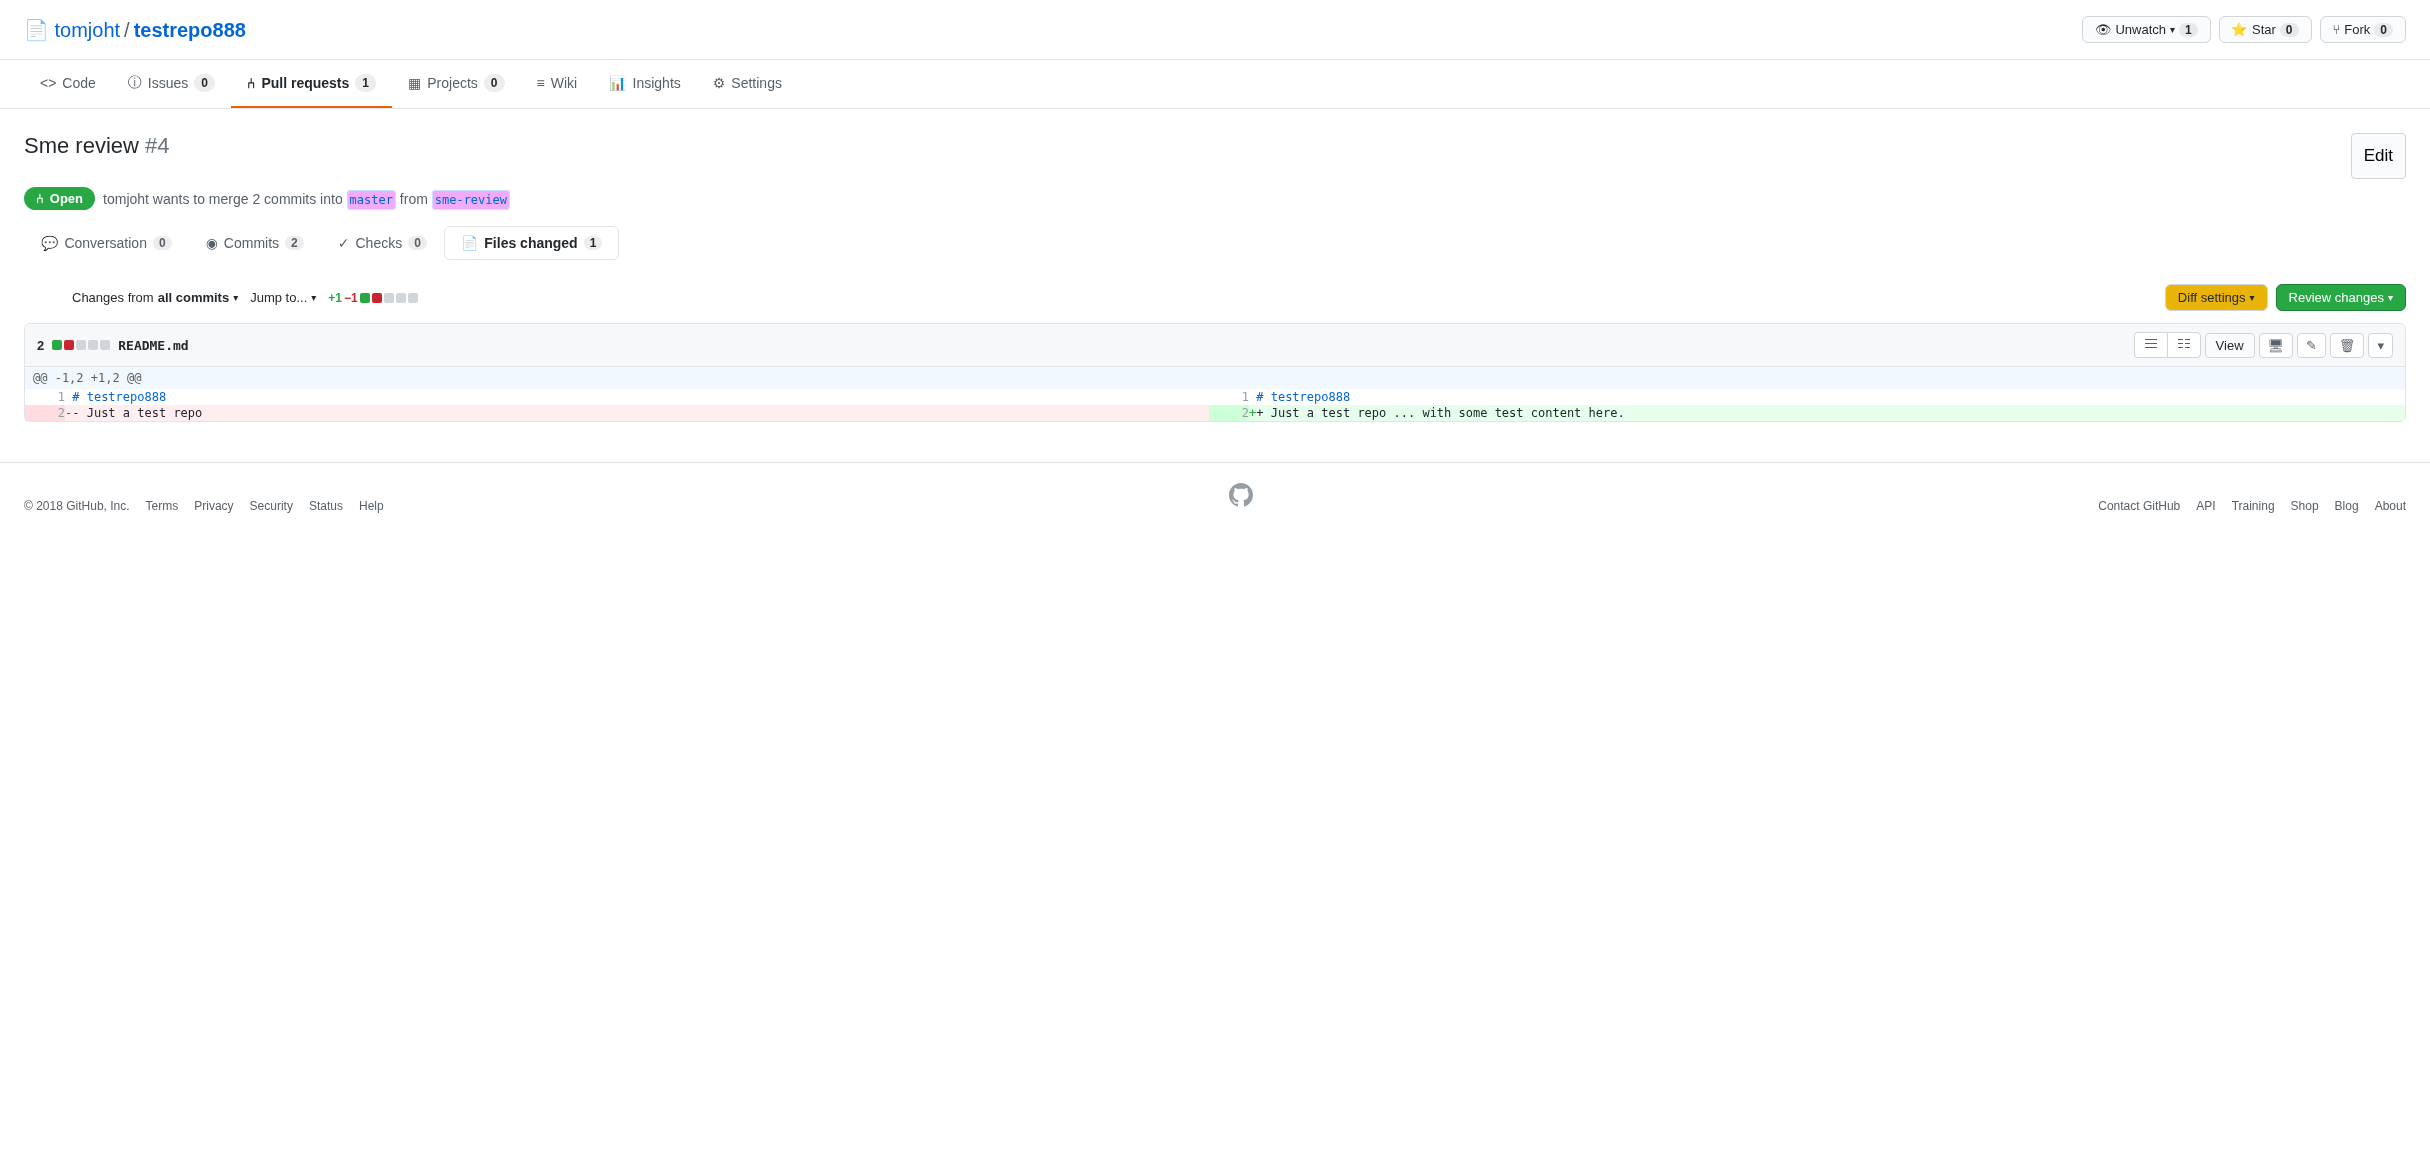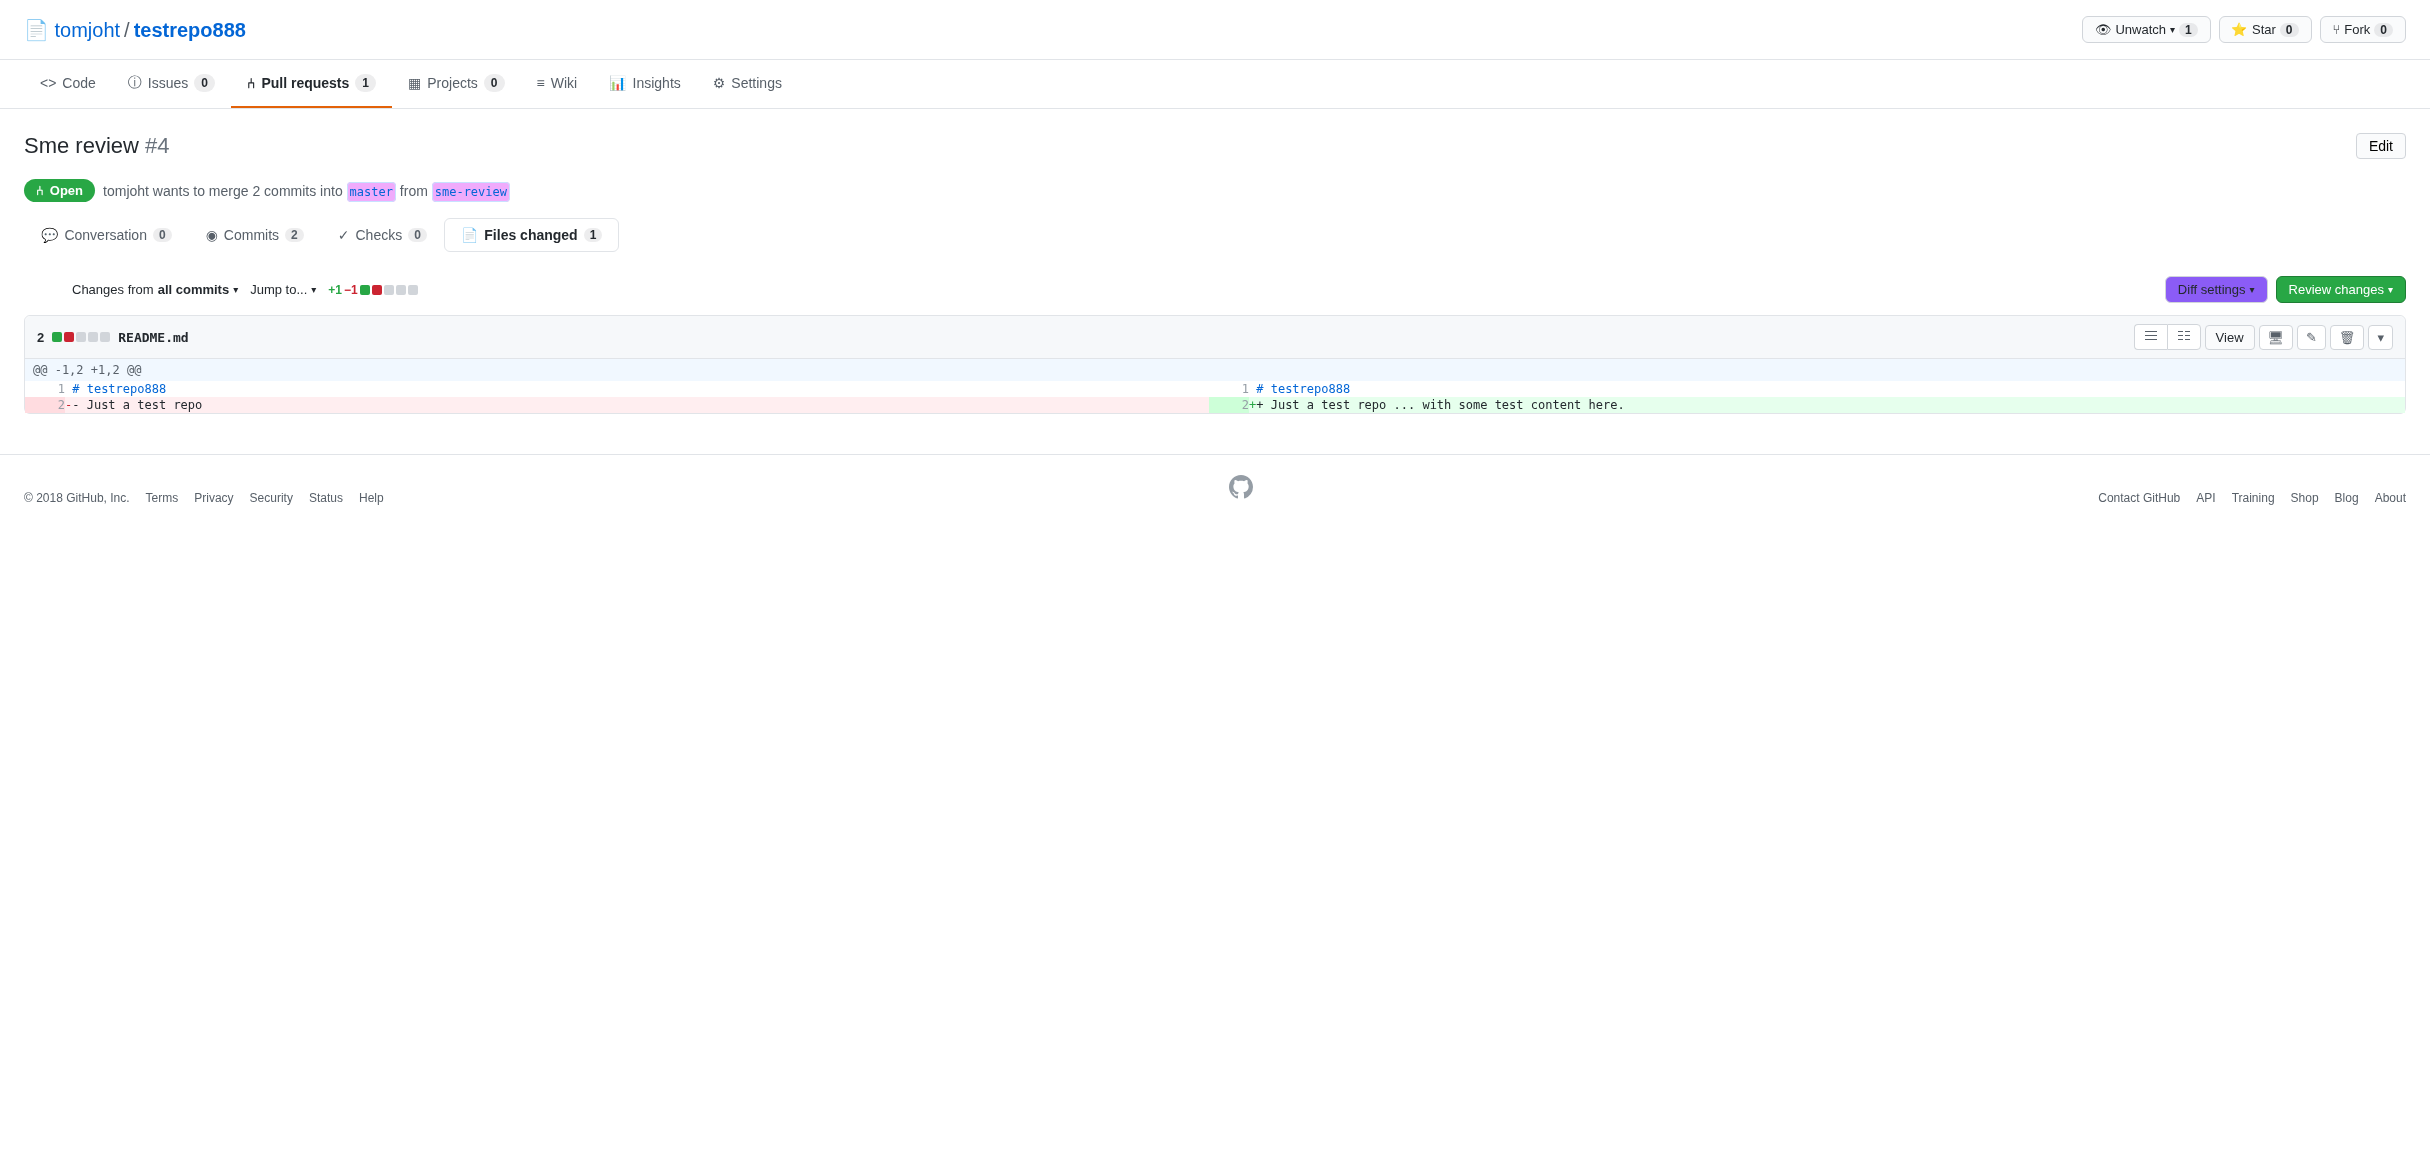--- a/index.html
+++ b/index.html
@@ -46,21 +46,21 @@
     .diff-stat { display: flex; align-items: center; gap: 2px; font-size: 12px; font-weight: 600; }
     .diff-stat .add { color: #28a745; }
     .diff-stat .del { color: #cb2431; }
     .diff-blocks { display: flex; gap: 2px; align-items: center; }
     .diff-block { width: 10px; height: 10px; border-radius: 2px; }
     .diff-block.green { background: #28a745; }
     .diff-block.red { background: #cb2431; }
     .diff-block.gray { background: #d1d5da; }
 
     .btn-green { background: #28a745; border-color: #1e7e34; color: #fff; }
-    .btn-diff-settings { background: #8b5cf6; border: 1px solid #d1d5da; }
+    .btn-diff-settings { background: #eab308; border: 1px solid #d1d5da; }
 
     
     .file-diff { border: 1px solid #e1e4e8; border-radius: 6px; margin-bottom: 16px; }
     .file-diff-header { background: #f6f8fa; padding: 8px 12px; border-bottom: 1px solid #e1e4e8; display: flex; align-items: center; justify-content: space-between; border-radius: 6px 6px 0 0; }
     .file-diff-header-left { display: flex; align-items: center; gap: 8px; font-size: 13px; }
     .file-diff-header-right { display: flex; align-items: center; gap: 4px; }
     .file-diff-name { font-family: monospace; font-weight: 600; font-size: 13px; }
     .file-diff-stat-small { display: flex; gap: 2px; }
 
     .btn-icon { background: #fff; border: 1px solid #d1d5da; border-radius: 4px; padding: 4px 8px; cursor: pointer; color: #586069; font-size: 13px; display: inline-flex; align-items: center; }
@@ -87,21 +87,21 @@
     
     .footer { margin-top: 40px; padding: 20px 24px; border-top: 1px solid #e1e4e8; display: flex; justify-content: space-between; align-items: flex-end; font-size: 12px; color: #586069; }
     .footer-left { display: flex; gap: 16px; align-items: center; }
     .footer-right { display: flex; gap: 16px; align-items: center; }
     .footer a { color: #586069; text-decoration: none; }
     .github-icon { color: #959da5; font-size: 24px; }
 
     
     .caret { font-size: 10px; }
 
-    .pr-edit-btn { float: right; background: #fafbfc; border: 1px solid #d1d5da; border-radius: 4px; padding: 4px 12px; font-size: 14px; cursor: pointer; }
+    .pr-edit-btn { float: right; background: #fafbfc; border: 1px solid #d1d5da; border-radius: 4px; padding: 12px 12px; font-size: 17px; cursor: pointer; }
 
     
     .diff-heading { color: #0366d6; }
   </style>
 </head>
 <body>
 
 <div class="repo-header">
   <div>
     <span class="repo-title">

